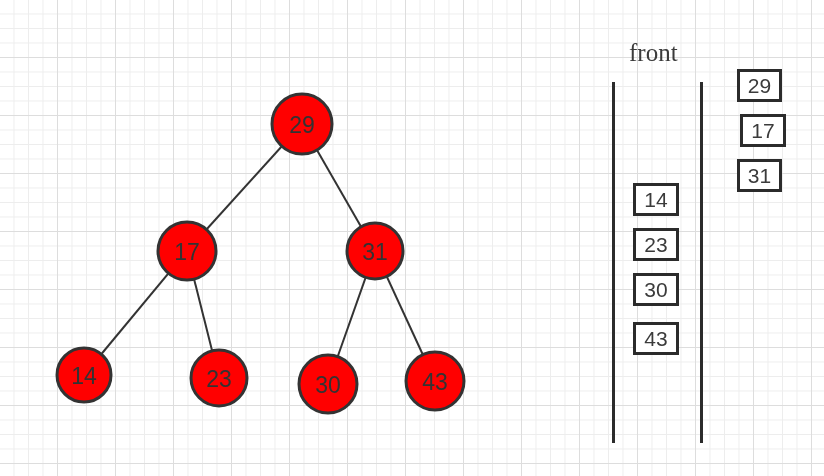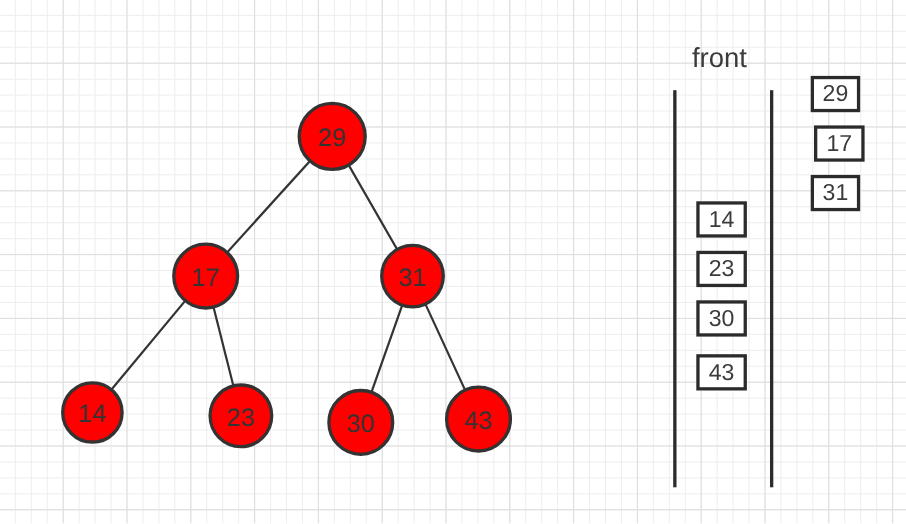--- a/index.html
+++ b/index.html
@@ -61,21 +61,21 @@
   
   .rail {
     position: absolute;
     width: 3px;
     background-color: #2b2b2b;
   }
   .front-label {
     position: absolute;
     font-size: 25px;
     color: #3b3b3b;
-    font-family: Liberation Sans, sans-serif;
+    font-family: Liberation Serif, serif;
     white-space: nowrap;
     text-align: center;
   }
   .value-box {
     position: absolute;
     box-sizing: border-box;
     border: 3px solid #2b2b2b;
     background-color: #ffffff;
     color: #3b3b3b;
     font-size: 21px;

